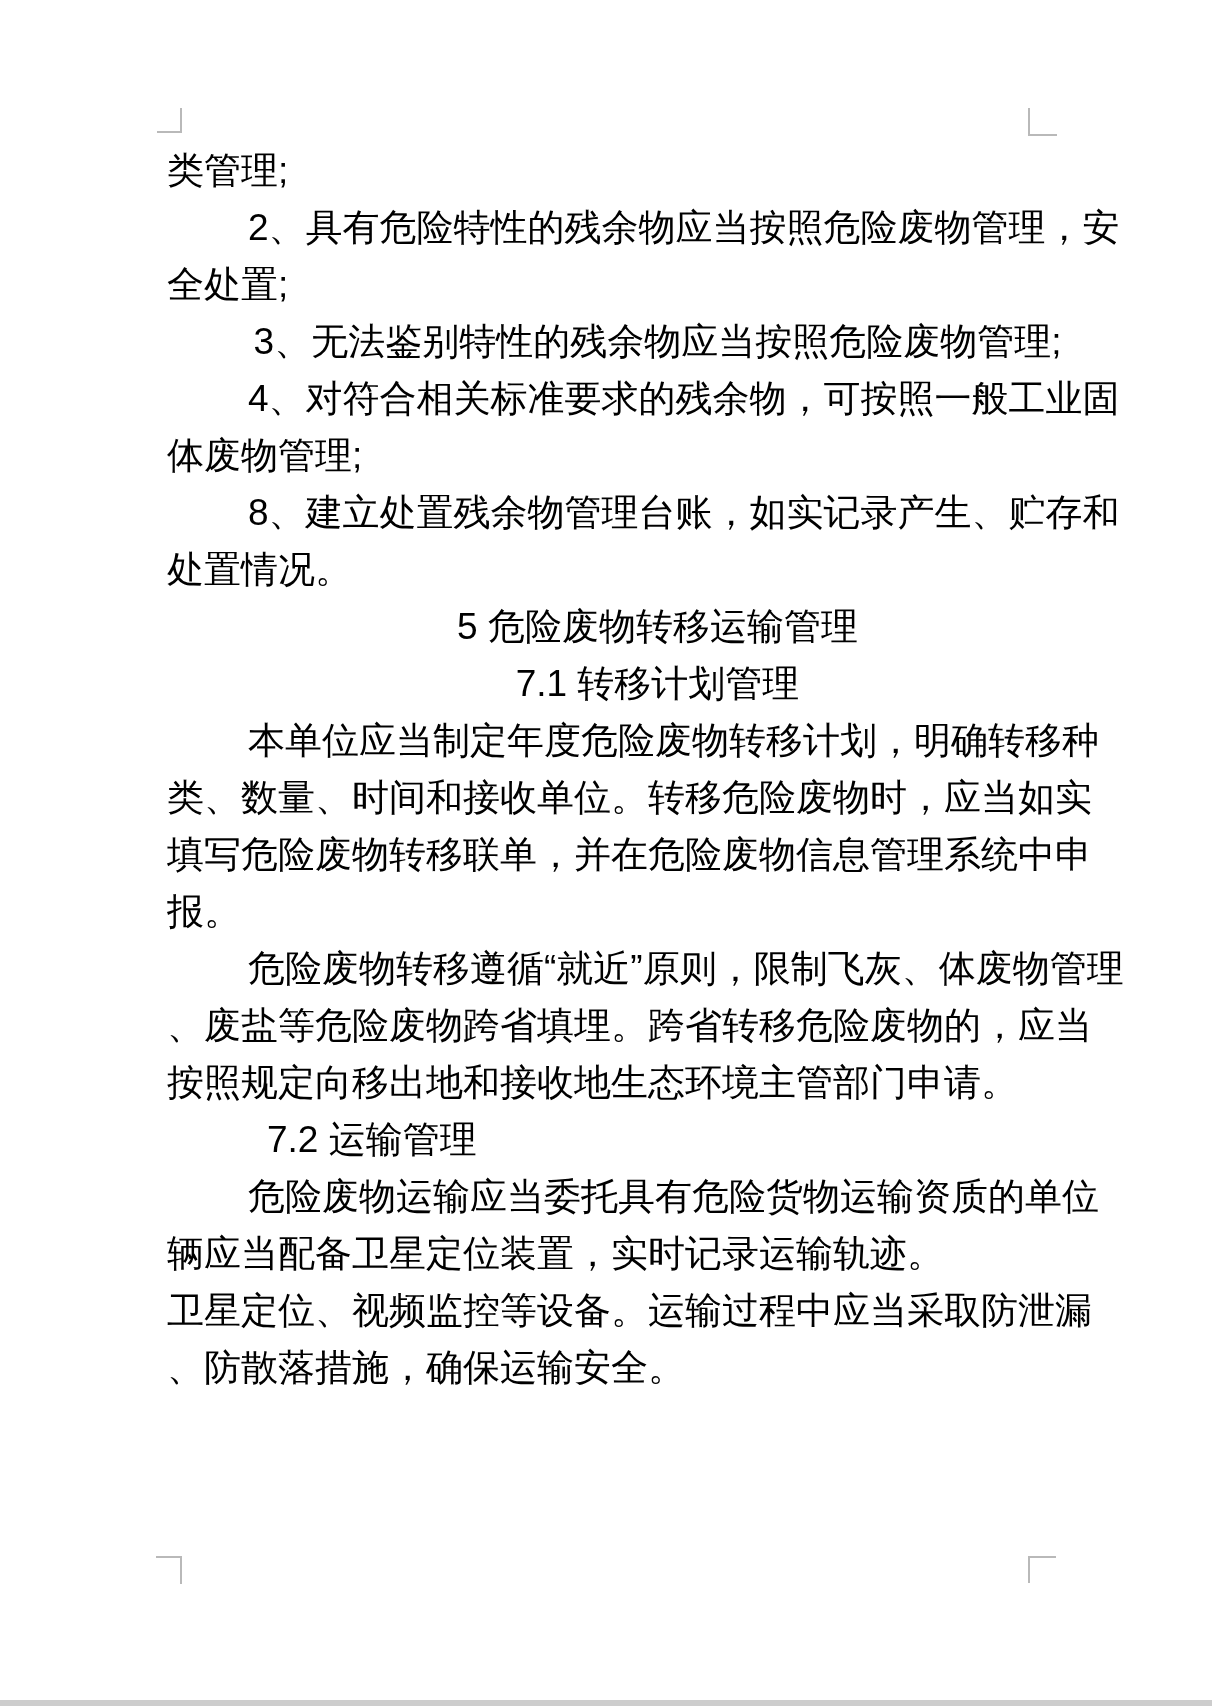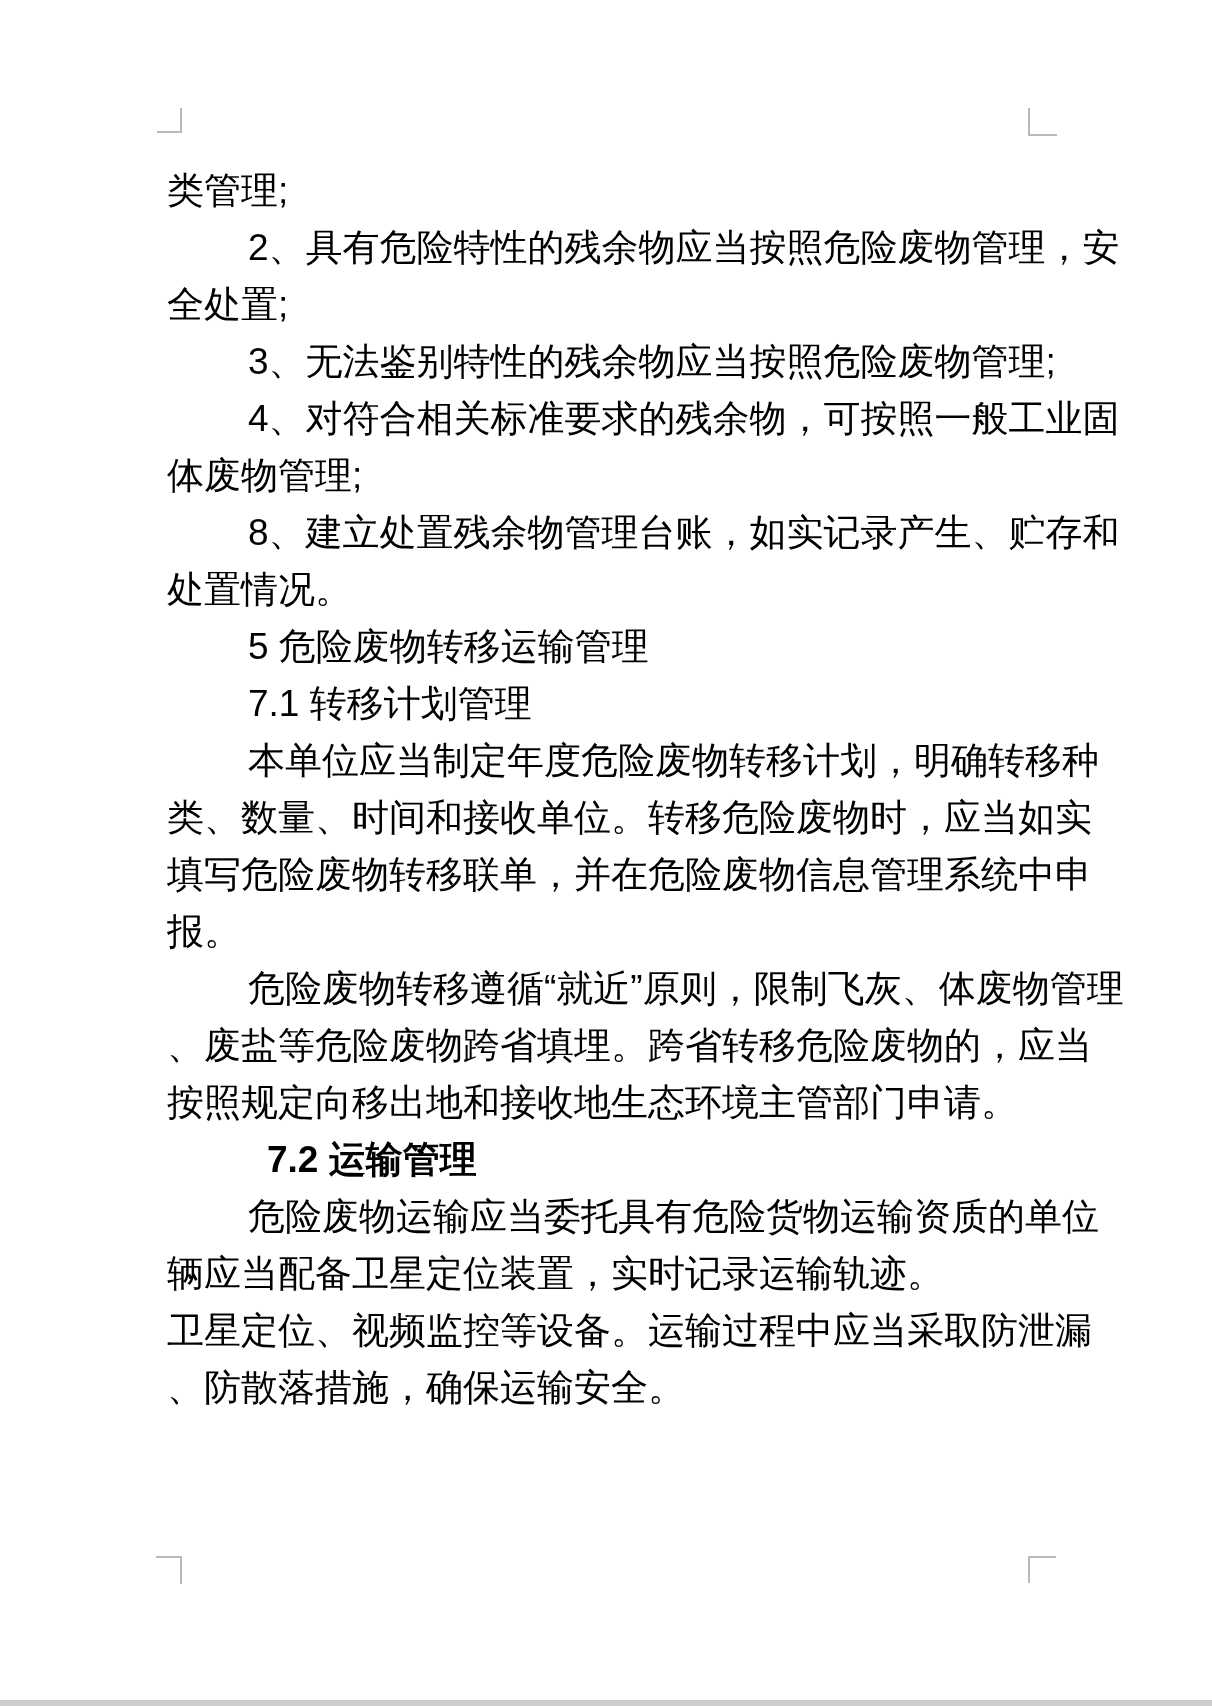--- a/index.html
+++ b/index.html
@@ -8,33 +8,33 @@
     width: 1212px;
     height: 1706px;
     background: #ffffff;
     overflow: hidden;
     font-family: "Liberation Sans", "DejaVu Sans", sans-serif;
     color: #000000;
   }
   .text-area {
     position: absolute;
     left: 167px;
-    top: 162px;
+    top: 142px;
     width: 900px;
   }
   .line {
     font-size: 37px;
     line-height: 57px;
     height: 57px;
     white-space: nowrap;
     color: #000000;
     letter-spacing: 0px;
   }
-  .ind  { padding-left: 81px; }   
-  .ind2 { padding-left: 100px; font-weight: bold; }  
+  .ind  { padding-left: 81px; text-align: center; }   
+  .ind2 { padding-left: 100px; }  
   .crop {
     position: absolute;
     box-sizing: border-box;
   }
   .crop-tl { left: 157px;  top: 108px;  width: 25px; height: 25px;
              border-right: 2px solid #b9b9b9; border-bottom: 2px solid #b9b9b9; }
   .crop-tr { left: 1028px; top: 108px;  width: 29px; height: 28px;
              border-left: 2px solid #b9b9b9;  border-bottom: 2px solid #b9b9b9; }
   .crop-bl { left: 156px;  top: 1556px; width: 26px; height: 28px;
              border-right: 2px solid #b9b9b9; border-top: 2px solid #b9b9b9; }

